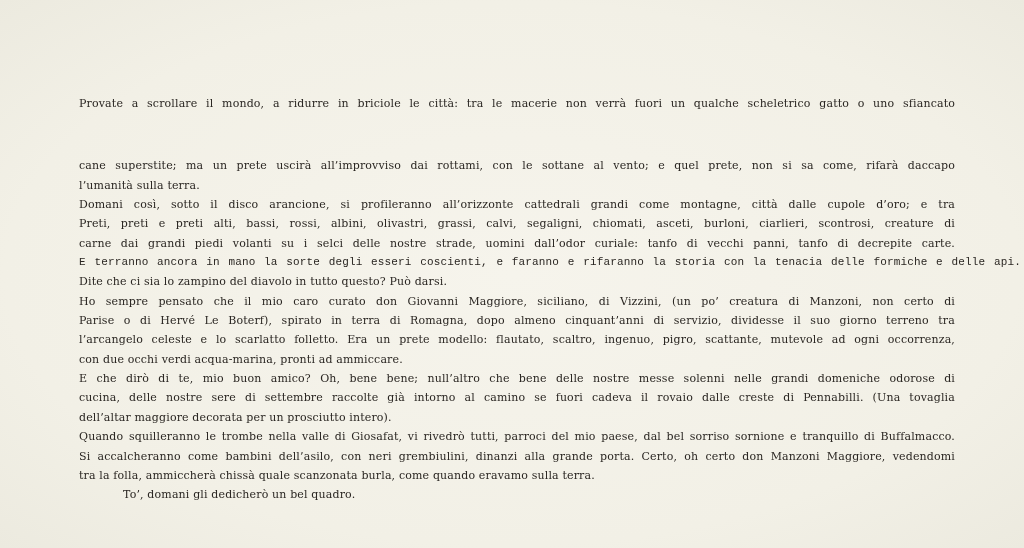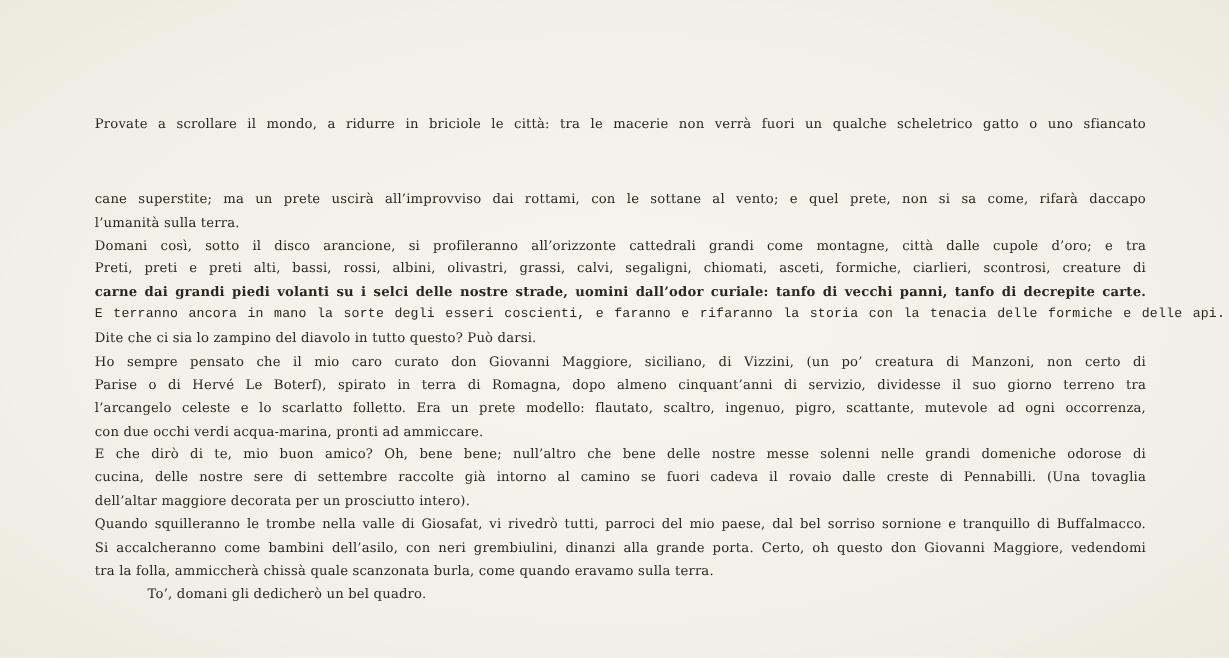--- a/index.html
+++ b/index.html
@@ -65,32 +65,32 @@
   </style>
 </head>
 <body>
 
 <div class="page">
   <div class="text-block">
     <span class="line" style="display: block; word-spacing: 0.913043px;">Provate a scrollare il mondo, a ridurre in briciole le città: tra le macerie non verrà fuori un qualche scheletrico gatto o uno sfiancato</span>
     <span class="line" style="display: block; word-spacing: 1.5px; margin-top: 43px;">cane superstite; ma un prete uscirà all’improvviso dai rottami, con le sottane al vento; e quel prete, non si sa come, rifarà daccapo</span>
     <span class="line last">l’umanità sulla terra.</span>
     <span class="line" style="display: block; word-spacing: 2.16667px;">Domani così, sotto il disco arancione, si profileranno all’orizzonte cattedrali grandi come montagne, città dalle cupole d’oro; e tra</span>
-    <span class="line" style="display: block; word-spacing: 1.55556px;">Preti, preti e preti alti, bassi, rossi, albini, olivastri, grassi, calvi, segaligni, chiomati, asceti, formiche, ciarlieri, scontrosi, creature di</span>
-    <span class="line" style="display: block; word-spacing: 1.47619px; font-weight: bold;">carne dai grandi piedi volanti su i selci delle nostre strade, uomini dall’odor curiale: tanfo di vecchi panni, tanfo di decrepite carte.</span>
+    <span class="line" style="display: block; word-spacing: 1.55556px;">Preti, preti e preti alti, bassi, rossi, albini, olivastri, grassi, calvi, segaligni, chiomati, asceti, burloni, ciarlieri, scontrosi, creature di</span>
+    <span class="line" style="display: block; word-spacing: 1.47619px;">carne dai grandi piedi volanti su i selci delle nostre strade, uomini dall’odor curiale: tanfo di vecchi panni, tanfo di decrepite carte.</span>
     <span class="line" style="display: block; word-spacing: 1.91304px; font-family: Liberation Mono, monospace;">E terranno ancora in mano la sorte degli esseri coscienti, e faranno e rifaranno la storia con la tenacia delle formiche e delle api.</span>
     <span class="line last">Dite che ci sia lo zampino del diavolo in tutto questo? Può darsi.</span>
     <span class="line" style="display: block; word-spacing: 2.33333px;">Ho sempre pensato che il mio caro curato don Giovanni Maggiore, siciliano, di Vizzini, (un po’ creatura di Manzoni, non certo di</span>
     <span class="line" style="display: block; word-spacing: 1.38095px;">Parise o di Hervé Le Boterf), spirato in terra di Romagna, dopo almeno cinquant’anni di servizio, dividesse il suo giorno terreno tra</span>
     <span class="line" style="display: block; word-spacing: -0.388889px;">l’arcangelo celeste e lo scarlatto folletto. Era un prete modello: flautato, scaltro, ingenuo, pigro, scattante, mutevole ad ogni occorrenza,</span>
     <span class="line last">con due occhi verdi acqua-marina, pronti ad ammiccare.</span>
     <span class="line" style="display: block; word-spacing: 1.45455px;">E che dirò di te, mio buon amico? Oh, bene bene; null’altro che bene delle nostre messe solenni nelle grandi domeniche odorose di</span>
     <span class="line" style="display: block; word-spacing: 0.904762px;">cucina, delle nostre sere di settembre raccolte già intorno al camino se fuori cadeva il rovaio dalle creste di Pennabilli. (Una tovaglia</span>
     <span class="line last">dell’altar maggiore decorata per un prosciutto intero).</span>
     <span class="line" style="display: block; word-spacing: -2px;">Quando squilleranno le trombe nella valle di Giosafat, vi rivedrò tutti, parroci del mio paese, dal bel sorriso sornione e tranquillo di Buffalmacco.</span>
-    <span class="line" style="display: block; word-spacing: -2px;">Si accalcheranno come bambini dell’asilo, con neri grembiulini, dinanzi alla grande porta. Certo, oh questo don Giovanni Maggiore, vedendomi</span>
+    <span class="line" style="display: block; word-spacing: -2px;">Si accalcheranno come bambini dell’asilo, con neri grembiulini, dinanzi alla grande porta. Certo, oh certo don Manzoni Maggiore, vedendomi</span>
     <span class="line last">tra la folla, ammiccherà chissà quale scanzonata burla, come quando eravamo sulla terra.</span>
     <div class="closing-row">
       <span class="line last">To’, domani gli dedicherò un bel quadro.</span>
       <span class="signature">Nino Caffè</span>
     </div>
   </div>
 </div>
 
 </body></html>

